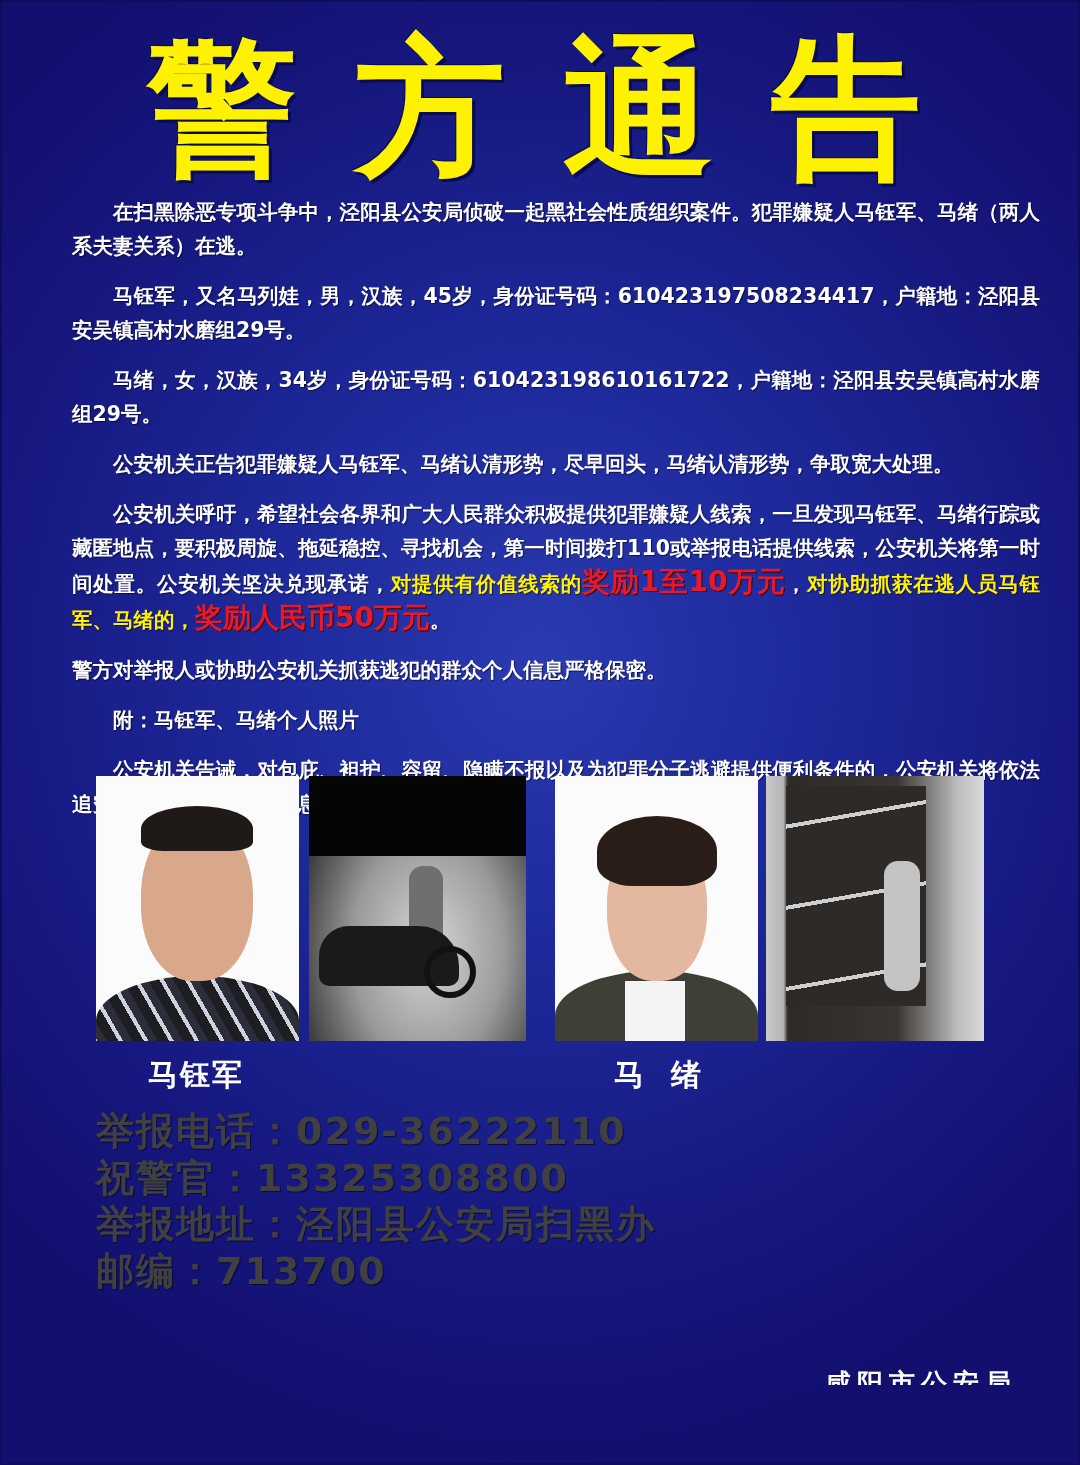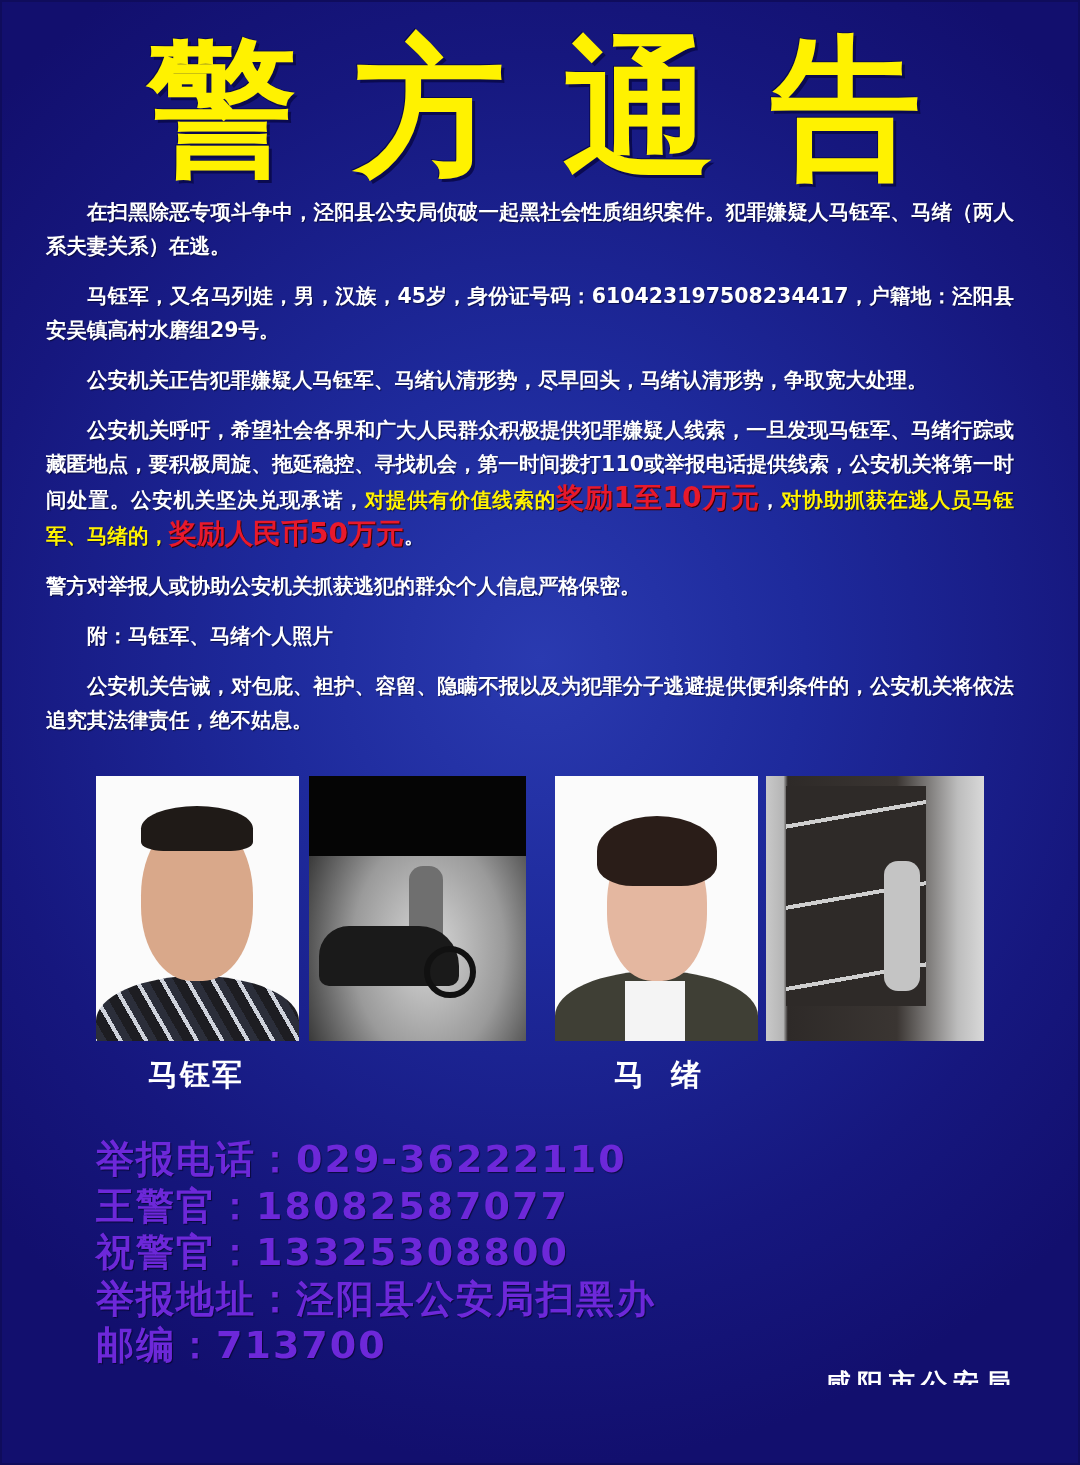--- a/index.html
+++ b/index.html
@@ -15,21 +15,21 @@
       text-align: center;
       font-family: "DejaVu Sans", sans-serif;
       font-weight: 900;
       font-size: 150px; line-height: 160px;
       letter-spacing: 58px;
       padding-left: 46px; box-sizing: border-box;
       color: #fff200;
       text-shadow: 3px 3px 0 #0a0a50, -1px -1px 0 #0a0a50;
     }
     .body-text {
-      position: absolute; left: 46px; top: 195px; width: 968px;
+      position: absolute; left: 72px; top: 195px; width: 968px;
       font-size: 20.5px; line-height: 34px; font-weight: bold;
       color: #ffffff;
       text-shadow: 1px 1px 1px rgba(0,0,20,0.6);
     }
     .body-text p { margin: 0 0 0 0; text-indent: 2em; text-align: justify; }
     .body-text p + p { margin-top: 16px; }
     .hl-yellow { color: #fff200; }
     .hl-red { color: #e8192c; font-size: 28px; text-shadow: 1px 1px 0 #3a0000; }
     .noindent { text-indent: 0 !important; }
     .photos { position: absolute; top: 776px; left: 0; width: 1080px; height: 270px; }
@@ -45,41 +45,41 @@
     .hair { position: absolute; }
     .shoulders { position: absolute; border-radius: 50% 50% 0 0; }
     .caption {
       position: absolute; top: 1055px;
       font-size: 30px; font-weight: bold; color: #ffffff;
       letter-spacing: 2px;
     }
     .contacts {
       position: absolute; left: 96px; top: 1108px;
       font-size: 38px; line-height: 46.5px; font-weight: bold;
-      color: #6d28d9; letter-spacing: 2px;
+      color: #404040; letter-spacing: 2px;
       text-shadow: 1px 1px 1px rgba(0,0,20,0.6);
-      margin-top: 28px;
     }
     .contact-line { white-space: nowrap; }
     .issuer {
       position: absolute; left: 825px; top: 1365px;
       font-size: 26px; font-weight: bold; color: #ffffff;
       letter-spacing: 6px;
       height: 20px; overflow: hidden; line-height: 38px; font-family: Liberation Serif, serif;
     }
     .frame-edge { position:absolute; left:0; top:0; width:1080px; height:1465px; box-shadow: inset 0 0 0 2px #0f0c5c; pointer-events:none; }
   </style>
 </head>
 <body>
 
 <div class="title">警方通告</div>
 
 <div class="body-text">
   <p>在扫黑除恶专项斗争中，泾阳县公安局侦破一起黑社会性质组织案件。犯罪嫌疑人马钰军、马绪（两人系夫妻关系）在逃。</p>
   <p>马钰军，又名马列娃，男，汉族，45岁，身份证号码：610423197508234417，户籍地：泾阳县安吴镇高村水磨组29号。</p>
+  <p>马绪，女，汉族，34岁，身份证号码：610423198610161722，户籍地：泾阳县安吴镇高村水磨组29号。</p>
   <p>公安机关正告犯罪嫌疑人马钰军、马绪认清形势，尽早回头，马绪认清形势，争取宽大处理。</p>
   <p style="line-height:34px;">
     <span>公安机关呼吁，希望社会各界和广大人民群众积极提供犯罪嫌疑人线索，一旦发现马钰军、马绪行踪或藏匿地点，要积极周旋、拖延稳控、寻找机会，第一时间拨打110或举报电话提供线索，公安机关将第一时间处置。公安机关坚决兑现承诺，</span><span class="hl-yellow">对提供有价值线索的</span><span class="hl-red">奖励1至10万元</span><span>，</span><span class="hl-yellow">对协助抓获在逃人员马钰军、马绪的，</span><span class="hl-red">奖励人民币50万元</span><span>。</span>
   </p>
   <p class="noindent">警方对举报人或协助公安机关抓获逃犯的群众个人信息严格保密。</p>
   <p>附：马钰军、马绪个人照片</p>
   <p>公安机关告诫，对包庇、袒护、容留、隐瞒不报以及为犯罪分子逃避提供便利条件的，公安机关将依法追究其法律责任，绝不姑息。</p>
 </div>
 
 <div class="photos">
@@ -111,23 +111,20 @@
 </div>
 
 <div class="caption" style="left:148px;text-align:right;">马钰军</div>
 <div class="caption" style="left:614px; white-space:pre;">马  绪</div>
 
 <div class="contacts">
   <div class="contact-line">
     <span>举报电话：</span><span>029-36222110</span>
   </div>
   <div class="contact-line">
-    <span>王警官：</span><span>18082587077</span>
-  </div>
-  <div class="contact-line">
     <span>祝警官：</span><span>13325308800</span>
   </div>
   <div class="contact-line">
     <span>举报地址：</span><span>泾阳县公安局扫黑办</span>
   </div>
   <div class="contact-line">
     <span>邮编：</span><span>713700</span>
   </div>
 </div>
 

